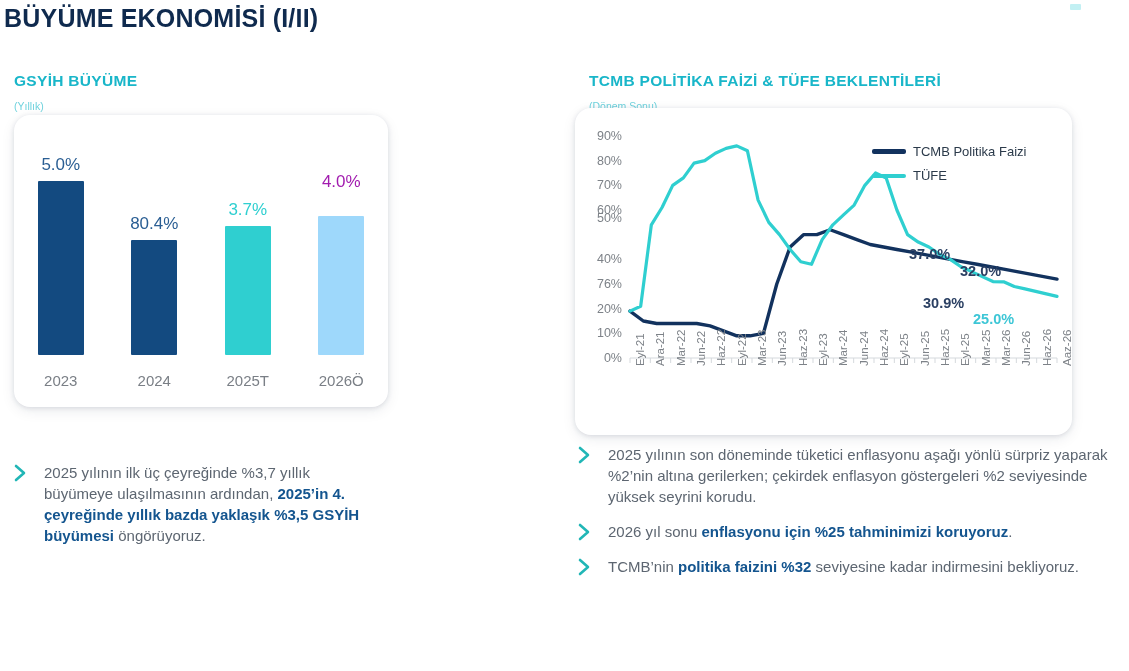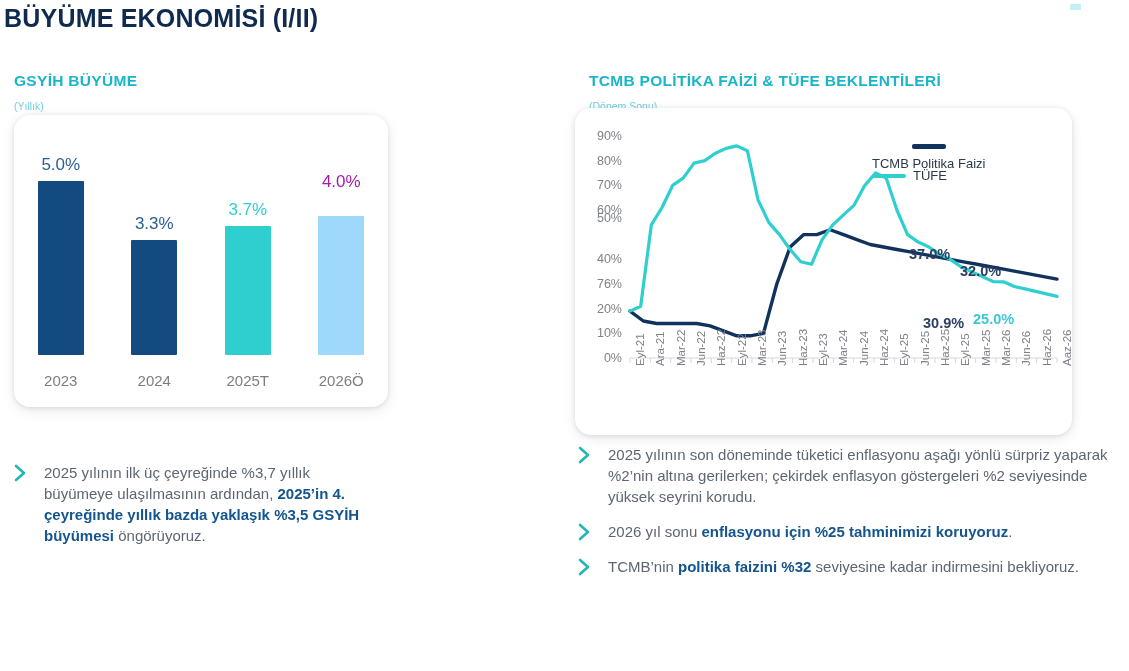--- a/index.html
+++ b/index.html
@@ -102,21 +102,21 @@
 
   <div class="card" id="gdp-card">
     <div class="bars" id="bar-layer">
         <div class="bar-item" style="left: 0px; width: 93.5px;">
           <div class="bar-col" style="height: 174.107px; background: rgb(19, 74, 128);"></div>
           <div class="bar-val" style="bottom: 232.107px; color: rgb(42, 94, 147);">5.0%</div>
           <div class="bar-cat">2023</div>
         </div>
         <div class="bar-item" style="left: 93.5px; width: 93.5px;">
           <div class="bar-col" style="height: 114.911px; background: rgb(19, 74, 128);"></div>
-          <div class="bar-val" style="bottom: 172.911px; color: rgb(42, 94, 147);">3.3%</div>
+          <div class="bar-val" style="bottom: 172.911px; color: rgb(42, 94, 147);">80.4%</div>
           <div class="bar-cat">2024</div>
         </div>
         <div class="bar-item" style="left: 187px; width: 93.5px;">
           <div class="bar-col" style="height: 128.839px; background: rgb(47, 207, 208);"></div>
           <div class="bar-val" style="bottom: 186.839px; color: rgb(47, 207, 208);">3.7%</div>
           <div class="bar-cat">2025T</div>
         </div>
         <div class="bar-item" style="left: 280.5px; width: 93.5px;">
           <div class="bar-col" style="height: 139.286px; background: rgb(158, 216, 251);"></div>
           <div class="bar-val" style="bottom: 215px; color: #a21caf;">4.0%</div>
@@ -195,31 +195,31 @@
         <div class="x-lab" style="left: 303px; top: 258px;">Haz-24</div>
         <div class="x-lab" style="left: 323.333px; top: 258px;">Eyl-25</div>
         <div class="x-lab" style="left: 343.667px; top: 258px;">Jun-25</div>
         <div class="x-lab" style="left: 364px; top: 258px;">Haz-25</div>
         <div class="x-lab" style="left: 384.333px; top: 258px;">Eyl-25</div>
         <div class="x-lab" style="left: 404.667px; top: 258px;">Mar-25</div>
         <div class="x-lab" style="left: 425px; top: 258px;">Mar-26</div>
         <div class="x-lab" style="left: 445.333px; top: 258px;">Jun-26</div>
         <div class="x-lab" style="left: 465.667px; top: 258px;">Haz-26</div>
         <div class="x-lab" style="left: 486px; top: 258px;">Aaz-26</div>
-        <div class="legend-row" style="left: 297px; top: 36px; flex-direction: column;">
+        <div class="legend-row" style="left: 297px; top: 36px;">
           <span class="legend-line" style="background: rgb(18, 50, 94); height: 5px;"></span>
           <span class="legend-txt">TCMB Politika Faizi</span>
         </div>
         <div class="legend-row" style="left: 297px; top: 60px;">
           <span class="legend-line" style="background: rgb(47, 207, 208); height: 4px;"></span>
           <span class="legend-txt">TÜFE</span>
         </div>
         <div class="dlabel" style="left: 334px; top: 138px; color: rgb(42, 63, 98);">37.0%</div>
         <div class="dlabel" style="left: 385px; top: 155px; color: rgb(42, 63, 98);">32.0%</div>
-        <div class="dlabel" style="left: 348px; top: 187px; color: rgb(42, 63, 98); margin-top: 20px;">30.9%</div>
+        <div class="dlabel" style="left: 348px; top: 187px; color: rgb(42, 63, 98);">30.9%</div>
         <div class="dlabel" style="left: 398px; top: 203px; color: rgb(61, 198, 214);">25.0%</div>
       </div>
   </div>
 
   <div class="bullets" id="right-bullets" style="left:578px;top:444px;width:545px;">
       <div class="bullet">
         <span class="chev">
           <svg width="13" height="18" viewBox="0 0 13 18">
             <path d="M2 2 L10 9 L2 16" fill="none" stroke="#21b6b6" stroke-width="2.6" stroke-linecap="round" stroke-linejoin="round"></path>
           </svg>

